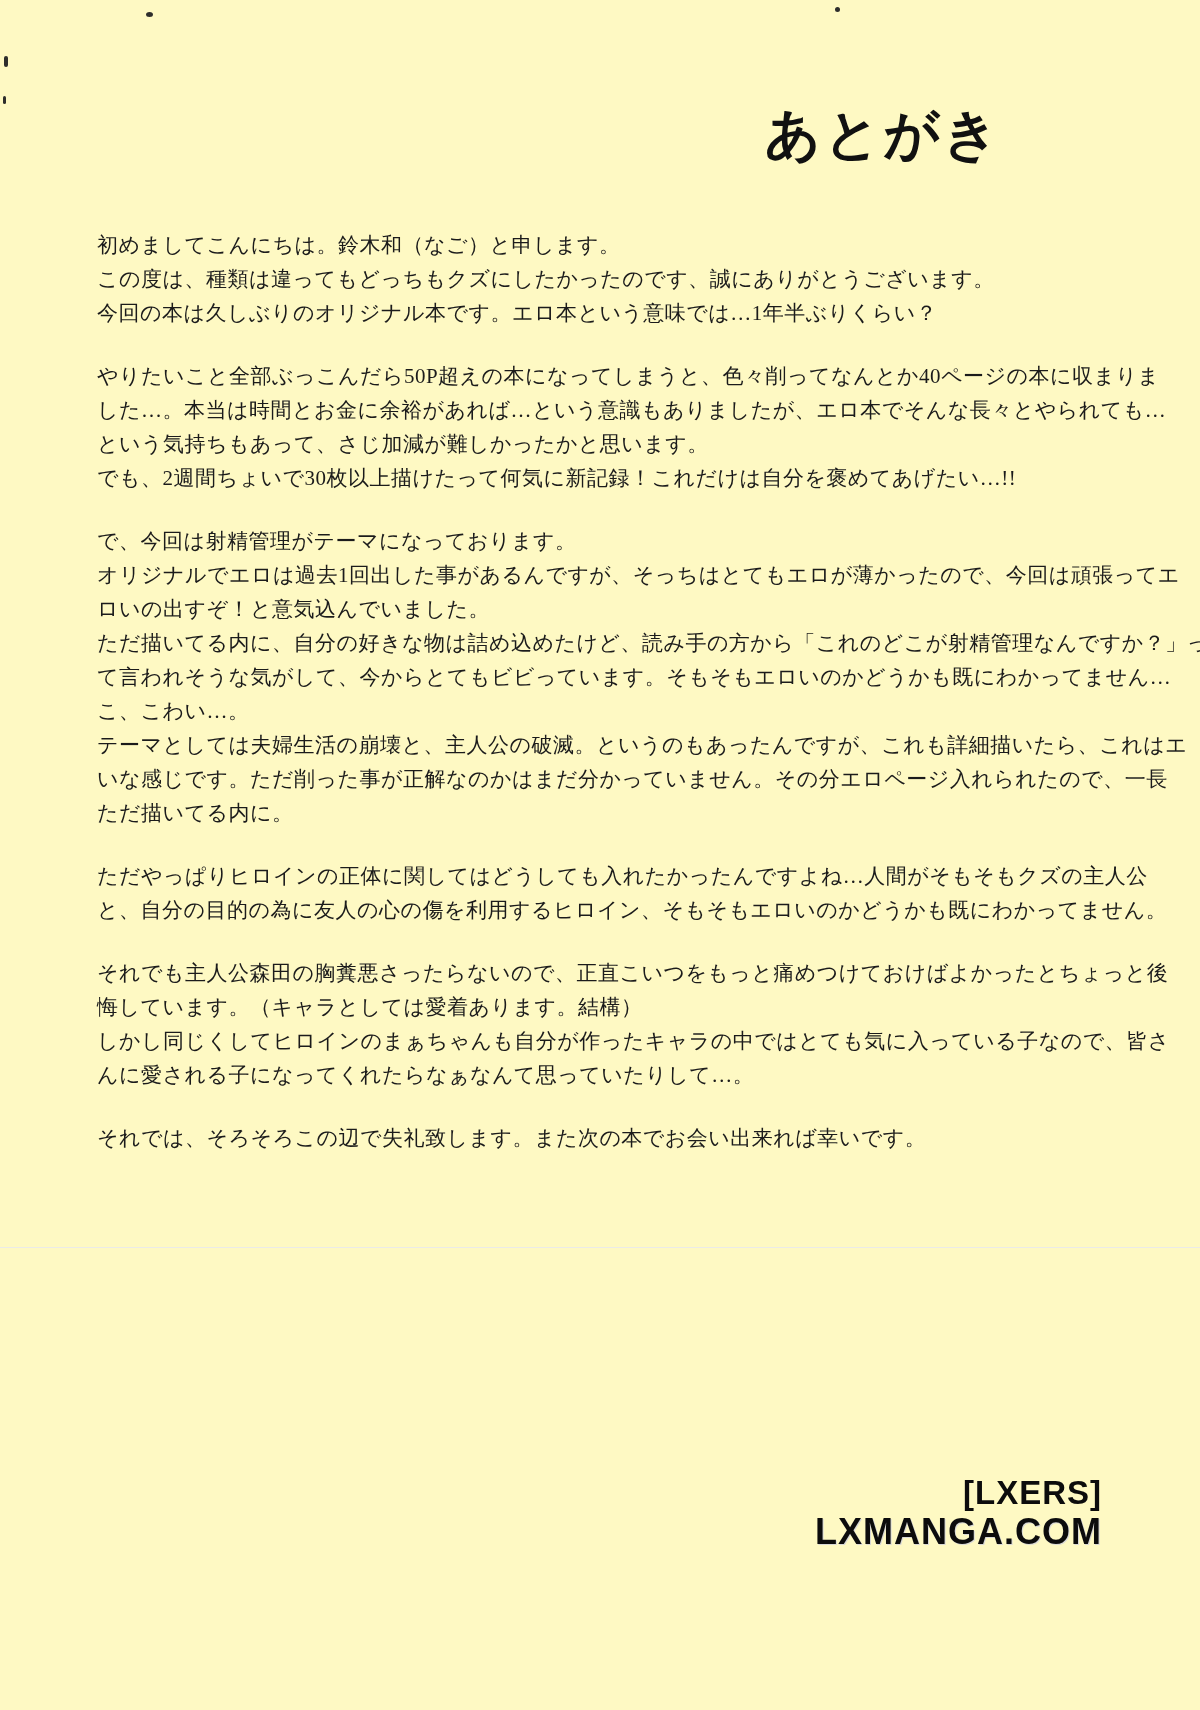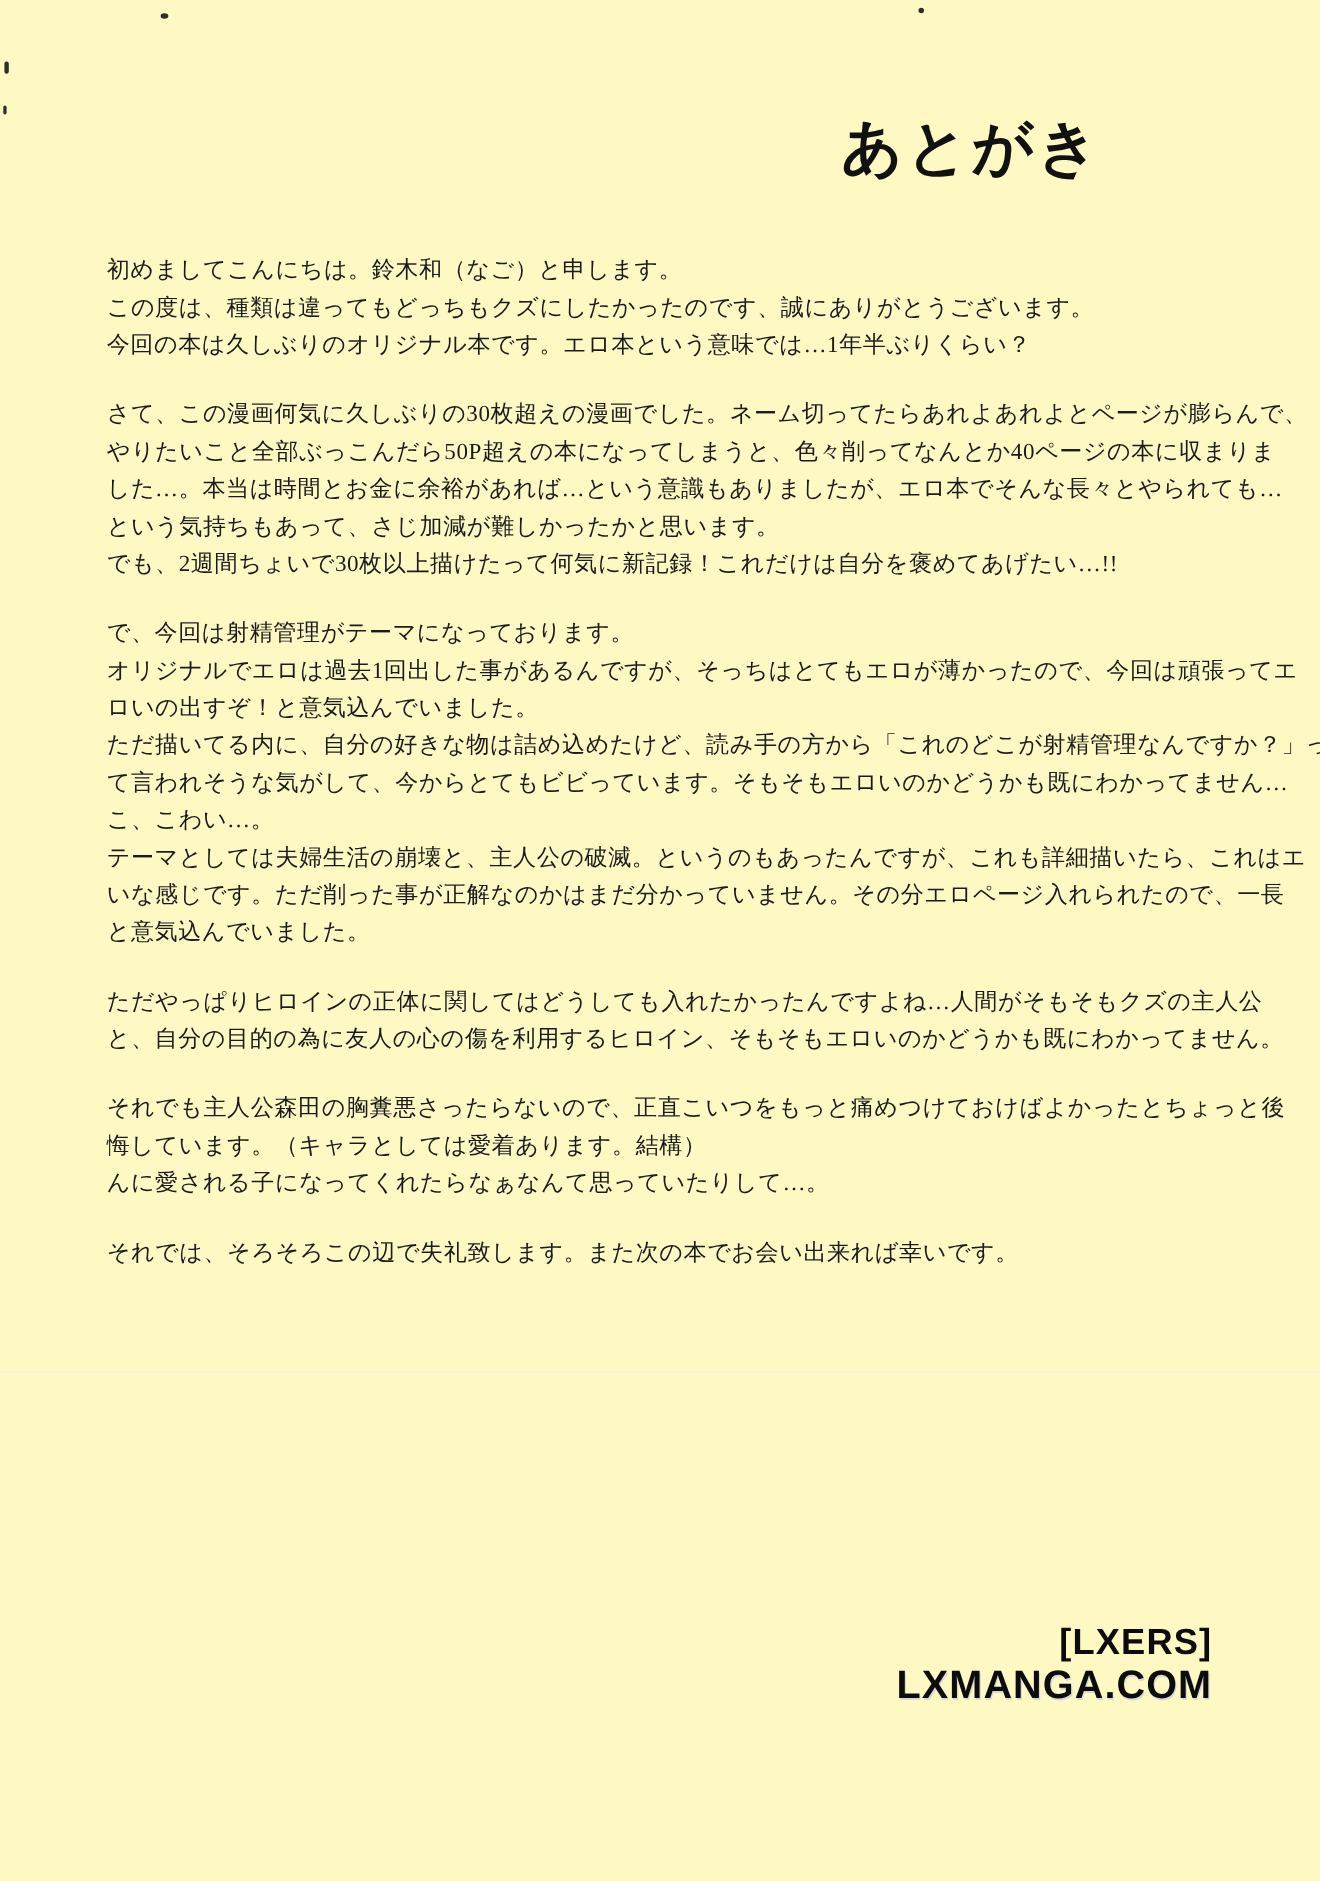--- a/index.html
+++ b/index.html
@@ -96,44 +96,44 @@
 
   <h1 class="page-title">あとがき</h1>
 
   <div class="body-text" id="body-container">
       <div class="paragraph">
         <div class="line">初めましてこんにちは。鈴木和（なご）と申します。</div>
         <div class="line">この度は、種類は違ってもどっちもクズにしたかったのです、誠にありがとうございます。</div>
         <div class="line">今回の本は久しぶりのオリジナル本です。エロ本という意味では…1年半ぶりくらい？</div>
       </div>
       <div class="paragraph">
-        <div class="line">さて、この漫画何気に久しぶりの30枚超えの漫画でした。ネーム切ってたらあれよあれよとページが膨らんで、</div>
         <div class="line">やりたいこと全部ぶっこんだら50P超えの本になってしまうと、色々削ってなんとか40ページの本に収まりま</div>
         <div class="line">した…。本当は時間とお金に余裕があれば…という意識もありましたが、エロ本でそんな長々とやられても…</div>
         <div class="line">という気持ちもあって、さじ加減が難しかったかと思います。</div>
         <div class="line">でも、2週間ちょいで30枚以上描けたって何気に新記録！これだけは自分を褒めてあげたい…!!</div>
       </div>
       <div class="paragraph">
         <div class="line">で、今回は射精管理がテーマになっております。</div>
         <div class="line">オリジナルでエロは過去1回出した事があるんですが、そっちはとてもエロが薄かったので、今回は頑張ってエ</div>
         <div class="line">ロいの出すぞ！と意気込んでいました。</div>
         <div class="line">ただ描いてる内に、自分の好きな物は詰め込めたけど、読み手の方から「これのどこが射精管理なんですか？」っ</div>
         <div class="line">て言われそうな気がして、今からとてもビビっています。そもそもエロいのかどうかも既にわかってません…</div>
         <div class="line">こ、こわい…。</div>
         <div class="line">テーマとしては夫婦生活の崩壊と、主人公の破滅。というのもあったんですが、これも詳細描いたら、これはエ</div>
         <div class="line">いな感じです。ただ削った事が正解なのかはまだ分かっていません。その分エロページ入れられたので、一長</div>
-        <div class="line">と意気込んでいました。</div>
+        <div class="line">ただ描いてる内に。</div>
       </div>
       <div class="paragraph">
         <div class="line">ただやっぱりヒロインの正体に関してはどうしても入れたかったんですよね…人間がそもそもクズの主人公</div>
         <div class="line">と、自分の目的の為に友人の心の傷を利用するヒロイン、そもそもエロいのかどうかも既にわかってません。</div>
       </div>
       <div class="paragraph">
         <div class="line">それでも主人公森田の胸糞悪さったらないので、正直こいつをもっと痛めつけておけばよかったとちょっと後</div>
         <div class="line">悔しています。（キャラとしては愛着あります。結構）</div>
+        <div class="line">しかし同じくしてヒロインのまぁちゃんも自分が作ったキャラの中ではとても気に入っている子なので、皆さ</div>
         <div class="line">んに愛される子になってくれたらなぁなんて思っていたりして…。</div>
       </div>
       <div class="paragraph">
         <div class="line">それでは、そろそろこの辺で失礼致します。また次の本でお会い出来れば幸いです。</div>
       </div>
     </div>
 
   <div class="scan-line"></div>
 
   <div class="watermark">

